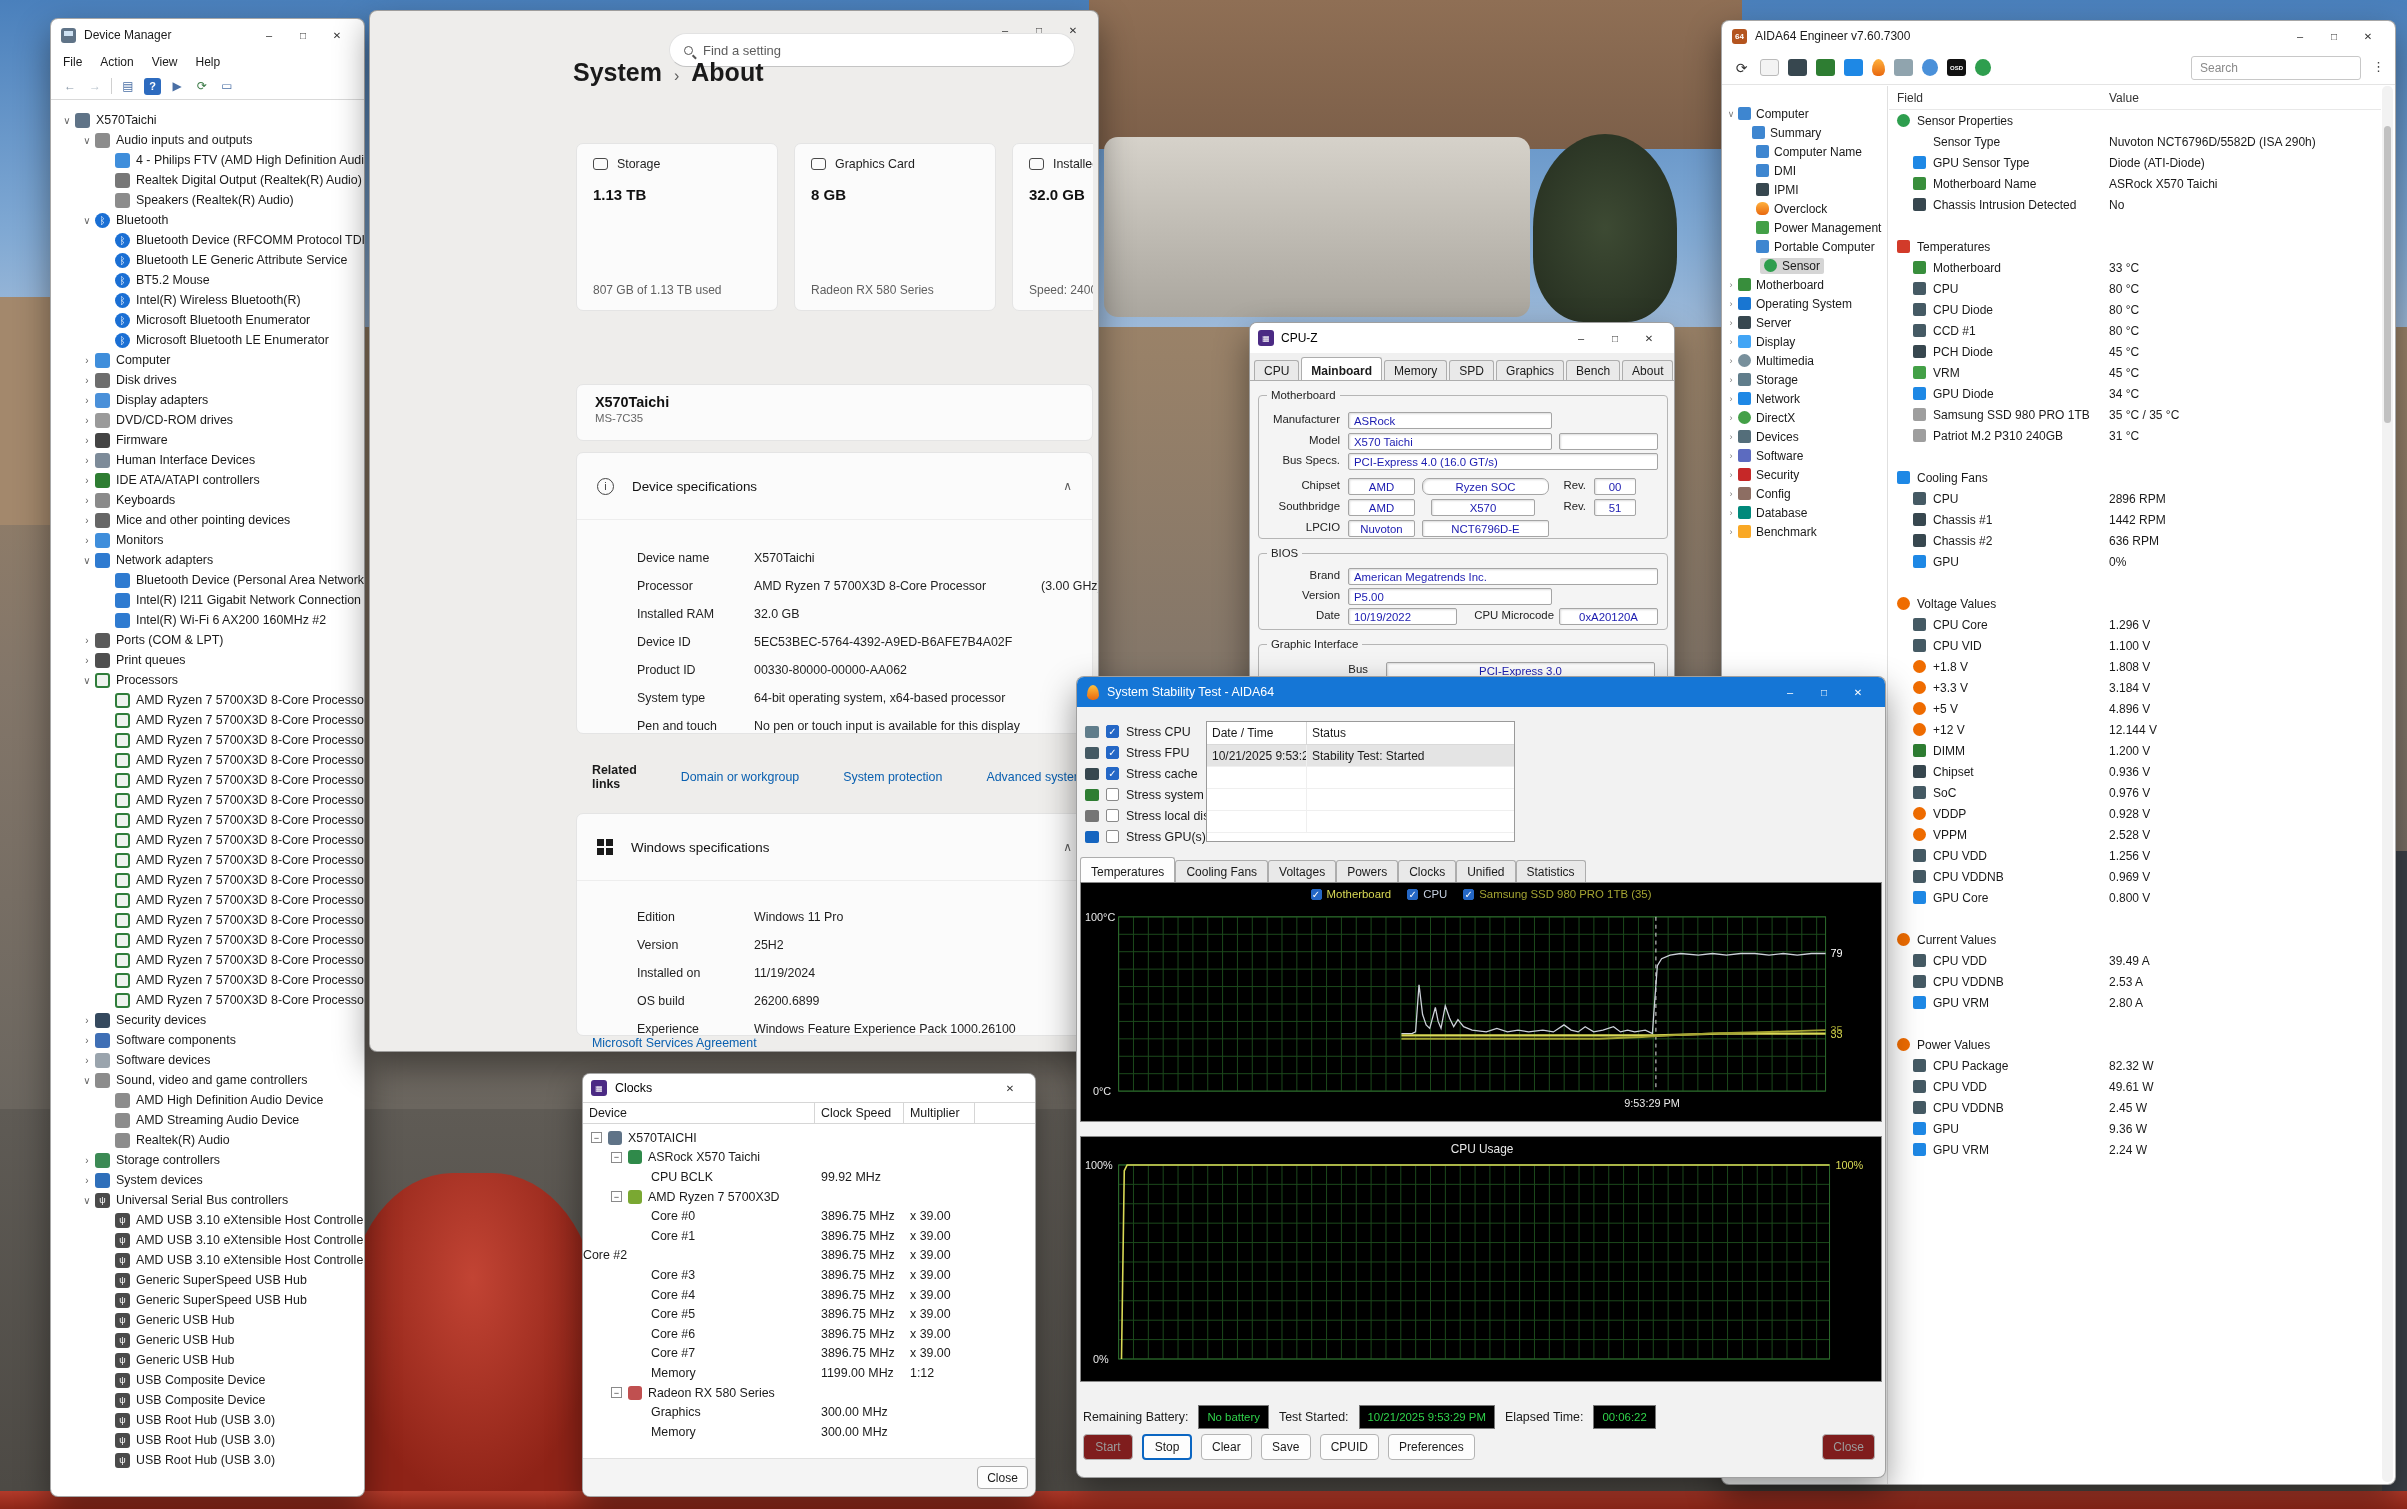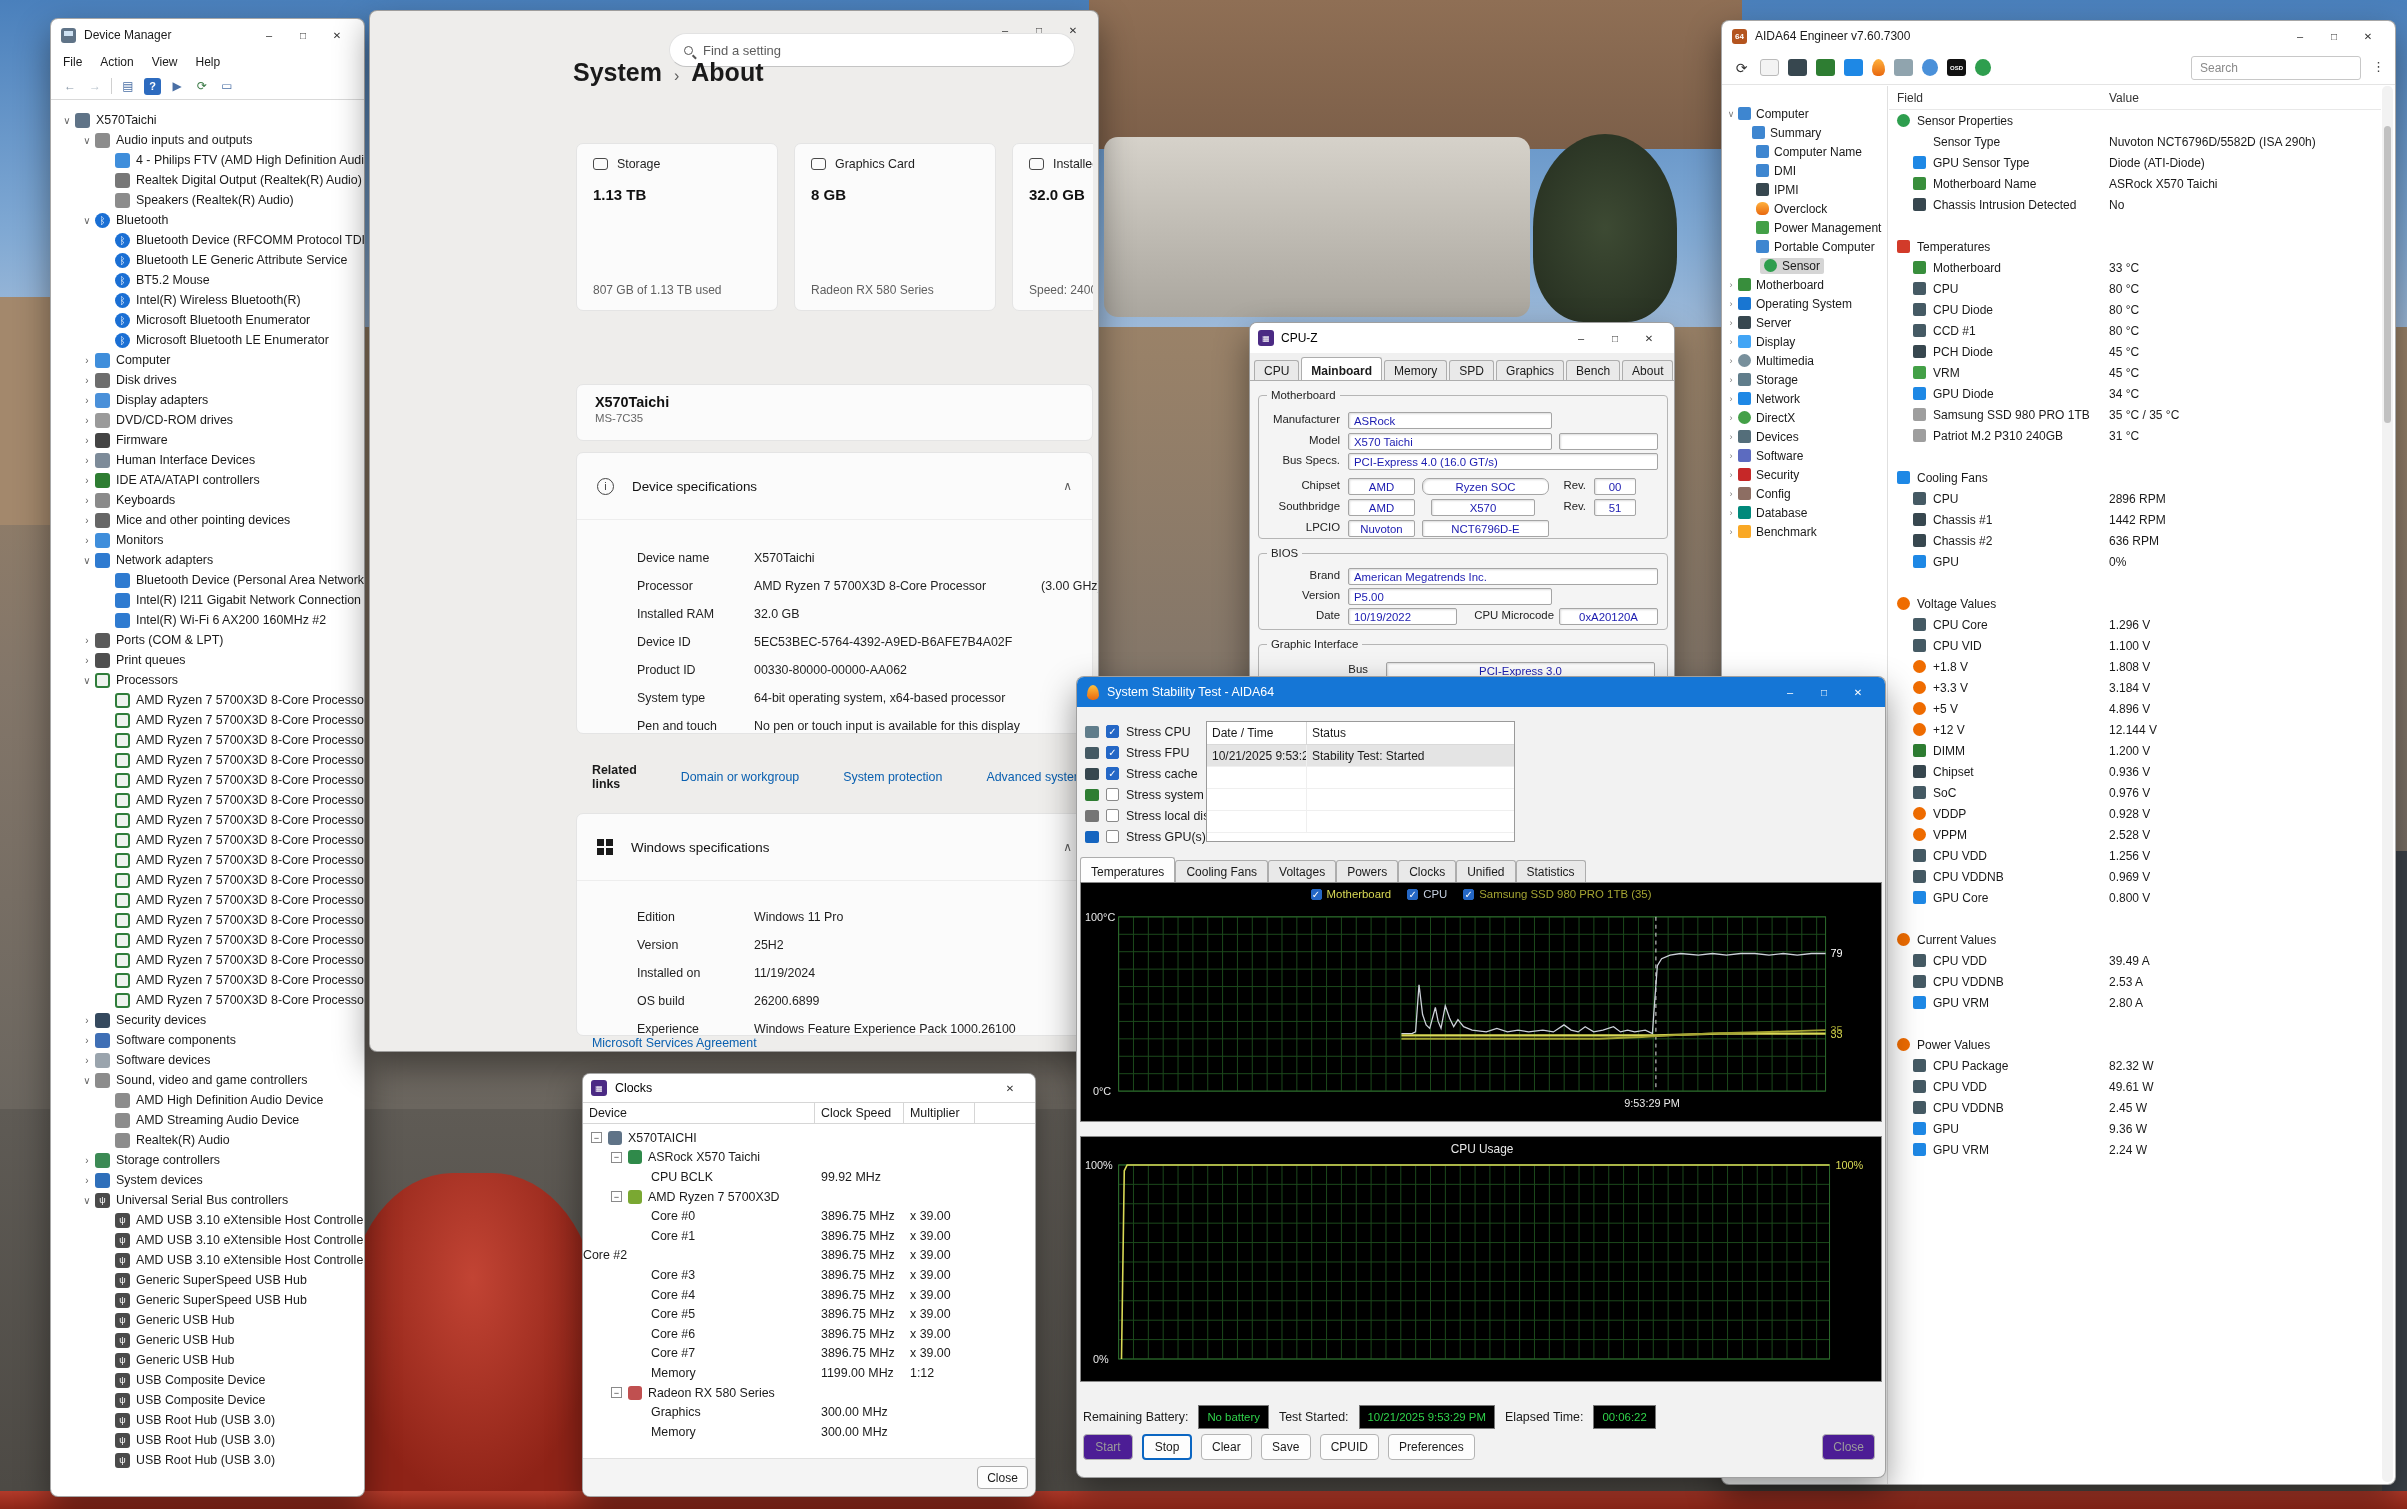--- a/index.html
+++ b/index.html
@@ -129,21 +129,21 @@
   .gpanel{position:absolute;left:3px;width:802px;background:#000;border:1px solid #888;}
   #g1{top:205px;height:240px;}
   #g2{top:459px;height:246px;}
   .g-legend{position:absolute;top:5px;left:0;right:0;display:flex;justify-content:center;gap:16px;align-items:center;font-size:11.4px;}
   .g-legend .cb{width:11px;height:11px;}
   .sst-status{position:absolute;left:6px;top:728px;display:flex;align-items:center;gap:10px;font-size:12.4px;color:#1a1a1a;}
   .lcd{background:#000;border:1px solid #777;color:#2fd24a;font-size:11.4px;height:24px;display:flex;align-items:center;justify-content:center;padding:0 8px;white-space:nowrap;}
   .sst-btns{position:absolute;left:6px;top:757px;right:10px;display:flex;gap:9px;align-items:center;}
   .sst-btn{min-width:50px;height:26px;background:#fdfdfd;border:1px solid #b4b4b4;border-radius:4px;font-size:12px;color:#1a1a1a;display:flex;align-items:center;justify-content:center;padding:0 10px;}
   .sst-btn.accent{border:2px solid #0b66c2;}
-  .sst-btn.disabled{color:#9b9b9b;background:#4c1d95;}
+  .sst-btn.disabled{color:#9b9b9b;background:#7f1d1d;}
   .sst-btn.right{margin-left:auto;}
 
   
   #clocks{left:582px;top:1073px;width:454px;height:424px;background:#fff;z-index:6;}
   .ck-title{height:28px;display:flex;align-items:center;gap:8px;padding:0 8px;font-size:12.4px;background:#fff;}
   .ck-head{display:flex;height:22px;border-top:1px solid #d6d6d6;border-bottom:1px solid #d6d6d6;font-size:12.4px;color:#1a1a1a;align-items:center;}
   .ck-head span{padding:0 6px;border-right:1px solid #d6d6d6;height:100%;display:flex;align-items:center;}
   .ck-h1{width:232px;flex:none;}
   .ck-h2{width:89px;flex:none;}
   .ck-h3{width:71px;flex:none;}

